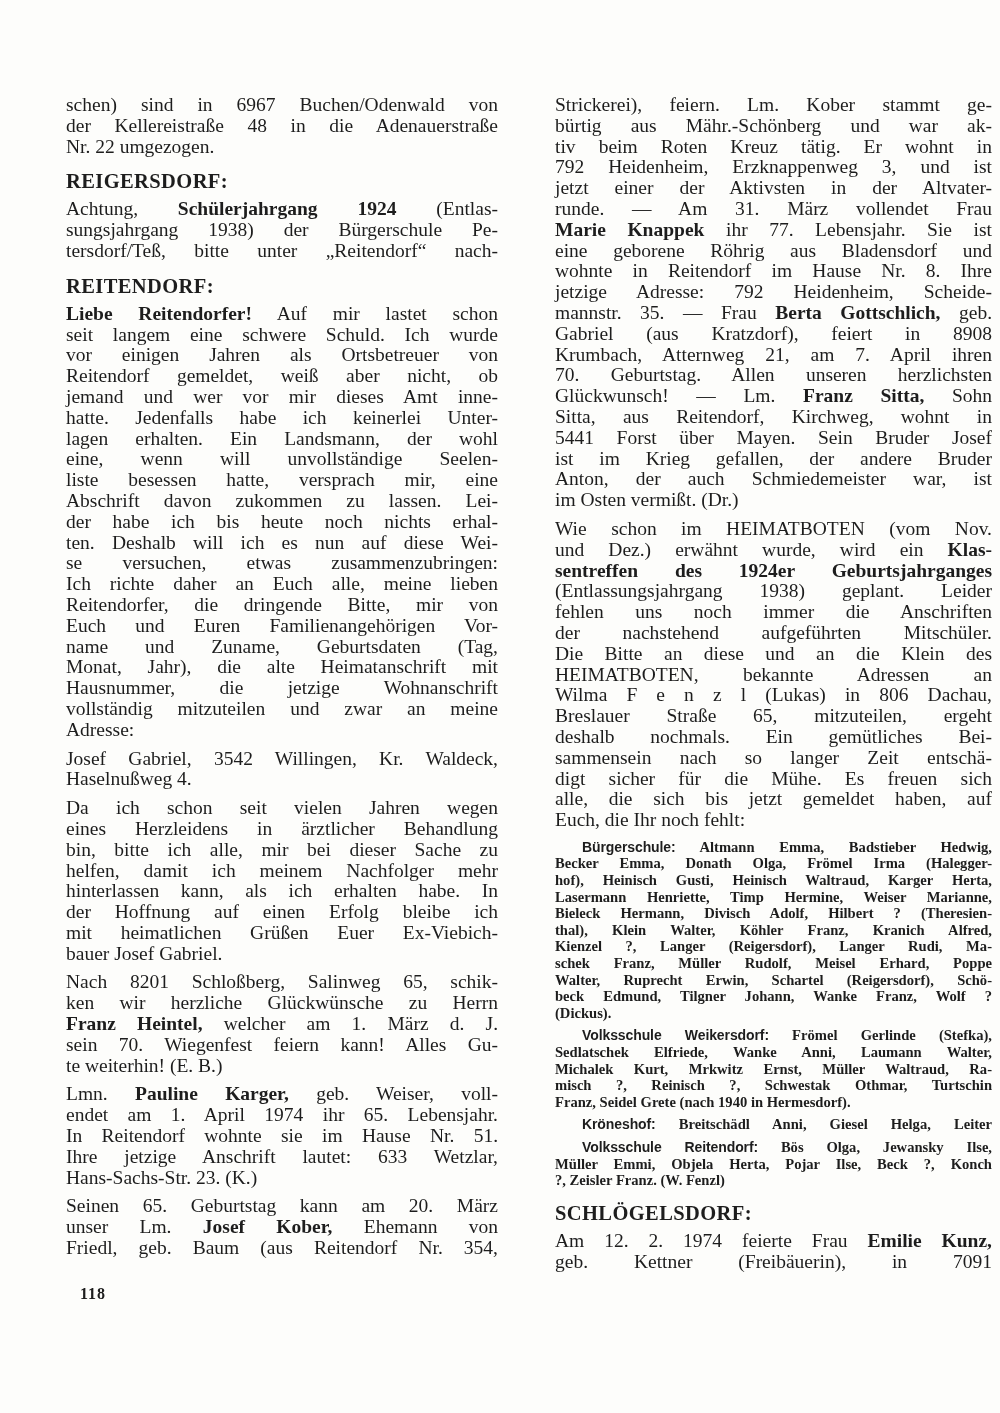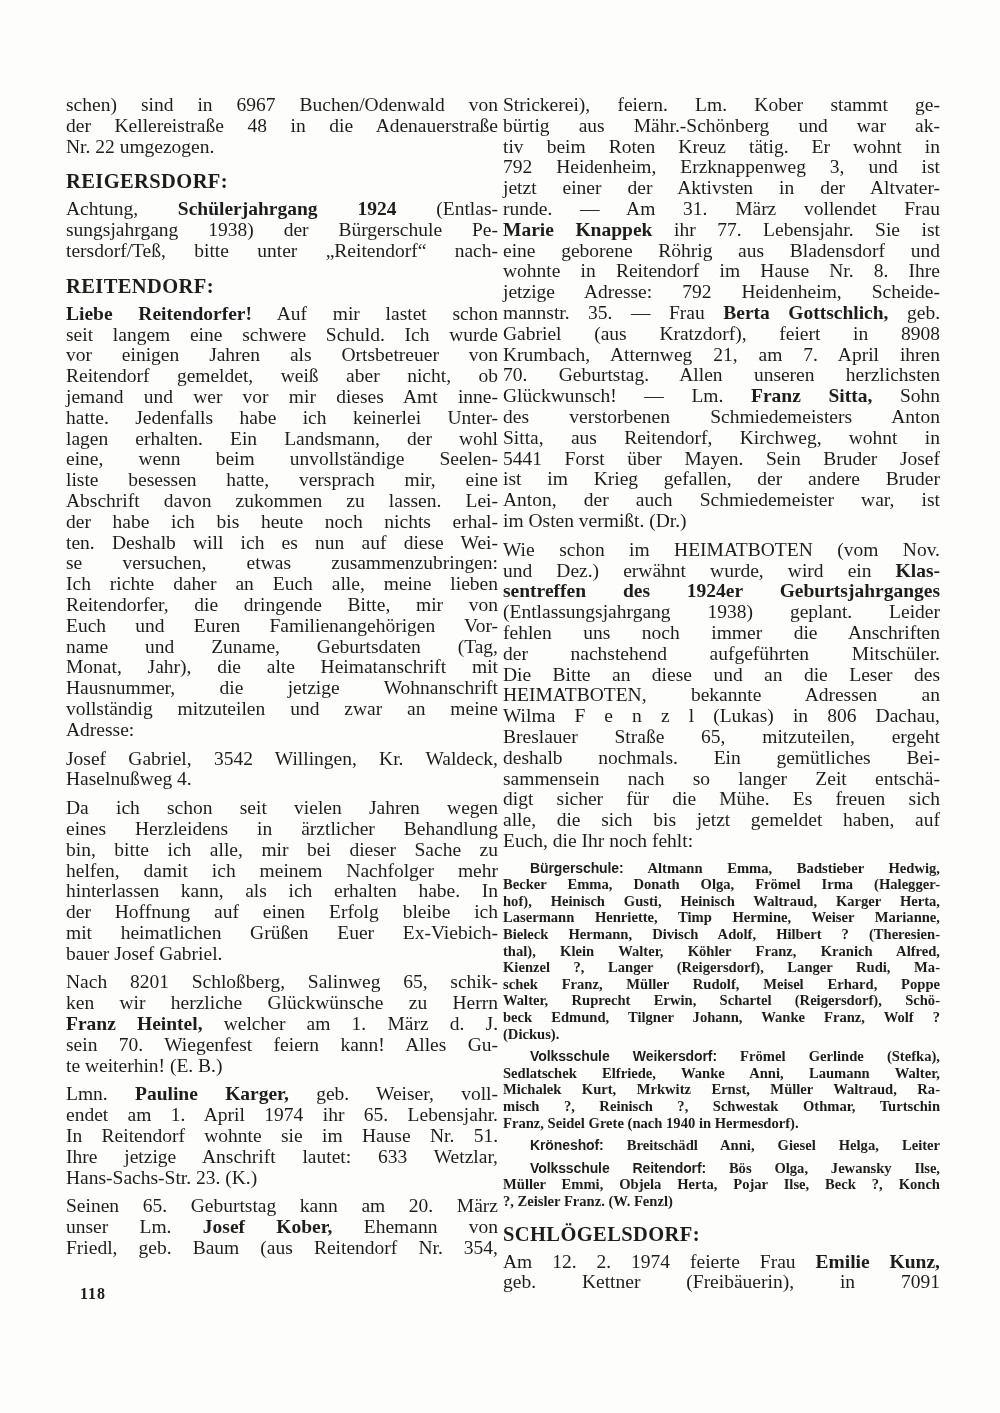--- a/index.html
+++ b/index.html
@@ -10,21 +10,21 @@
     width: 1000px;
     height: 1413px;
     background: var(--paper);
     color: var(--ink);
     font-family: "Liberation Serif", "DejaVu Serif", serif;
     overflow: hidden;
     margin-left: 16px;
   }
   .col { position: absolute; top: 95px; }
   .col-left  { left: 50px;  width: 432px; }
-  .col-right { left: 487px; width: 437px; }
+  .col-right { left: 539px; width: 437px; }
 
   .para { font-size: 19.5px; line-height: 20.8px; margin: 0 0 8px 0; }
   .line { text-align: justify; text-align-last: justify; white-space: normal; }
   .line.last { text-align-last: left; }
   .line.split { display: flex; justify-content: space-between; text-align: left; text-align-last: auto; }
 
   .heading {
     font-size: 20.5px; line-height: 22px; font-weight: bold;
     letter-spacing: 0.4px; margin: 13px 0 7px 0;
   }
@@ -59,21 +59,21 @@
       </div>
       <div class="heading">REITENDORF:</div>
       <div class="para">
         <div class="line"><b>Liebe Reitendorfer!</b> Auf mir lastet schon</div>
         <div class="line">seit langem eine schwere Schuld. Ich wurde</div>
         <div class="line">vor einigen Jahren als Ortsbetreuer von</div>
         <div class="line">Reitendorf gemeldet, weiß aber nicht, ob</div>
         <div class="line">jemand und wer vor mir dieses Amt inne-</div>
         <div class="line">hatte. Jedenfalls habe ich keinerlei Unter-</div>
         <div class="line">lagen erhalten. Ein Landsmann, der wohl</div>
-        <div class="line">eine, wenn beim unvollständige Seelen-</div>
+        <div class="line">eine, wenn will unvollständige Seelen-</div>
         <div class="line">liste besessen hatte, versprach mir, eine</div>
         <div class="line">Abschrift davon zukommen zu lassen. Lei-</div>
         <div class="line">der habe ich bis heute noch nichts erhal-</div>
         <div class="line">ten. Deshalb will ich es nun auf diese Wei-</div>
         <div class="line">se versuchen, etwas zusammenzubringen:</div>
         <div class="line">Ich richte daher an Euch alle, meine lieben</div>
         <div class="line">Reitendorfer, die dringende Bitte, mir von</div>
         <div class="line">Euch und Euren Familienangehörigen Vor-</div>
         <div class="line">name und Zuname, Geburtsdaten (Tag,</div>
         <div class="line">Monat, Jahr), die alte Heimatanschrift mit</div>
@@ -125,35 +125,34 @@
         <div class="line">runde. — Am 31. März vollendet Frau</div>
         <div class="line"><b>Marie Knappek</b> ihr 77. Lebensjahr. Sie ist</div>
         <div class="line">eine geborene Röhrig aus Bladensdorf und</div>
         <div class="line">wohnte in Reitendorf im Hause Nr. 8. Ihre</div>
         <div class="line">jetzige Adresse: 792 Heidenheim, Scheide-</div>
         <div class="line">mannstr. 35. — Frau <b>Berta Gottschlich,</b> geb.</div>
         <div class="line">Gabriel (aus Kratzdorf), feiert in 8908</div>
         <div class="line">Krumbach, Atternweg 21, am 7. April ihren</div>
         <div class="line">70. Geburtstag. Allen unseren herzlichsten</div>
         <div class="line">Glückwunsch! — Lm. <b>Franz Sitta,</b> Sohn</div>
-        <div class="line">des verstorbenen Schmiedemeisters Anton</div>
         <div class="line">Sitta, aus Reitendorf, Kirchweg, wohnt in</div>
         <div class="line">5441 Forst über Mayen. Sein Bruder Josef</div>
         <div class="line">ist im Krieg gefallen, der andere Bruder</div>
         <div class="line">Anton, der auch Schmiedemeister war, ist</div>
         <div class="line last">im Osten vermißt. (Dr.)</div>
       </div>
       <div class="para">
         <div class="line">Wie schon im HEIMATBOTEN (vom Nov.</div>
         <div class="line">und Dez.) erwähnt wurde, wird ein <b>Klas-</b></div>
         <div class="line"><b>sentreffen des 1924er Geburtsjahrganges</b></div>
         <div class="line">(Entlassungsjahrgang 1938) geplant. Leider</div>
         <div class="line">fehlen uns noch immer die Anschriften</div>
         <div class="line">der nachstehend aufgeführten Mitschüler.</div>
-        <div class="line">Die Bitte an diese und an die Leser des</div>
+        <div class="line">Die Bitte an diese und an die Klein des</div>
         <div class="line">HEIMATBOTEN, bekannte Adressen an</div>
         <div class="line">Wilma F e n z l (Lukas) in 806 Dachau,</div>
         <div class="line">Breslauer Straße 65, mitzuteilen, ergeht</div>
         <div class="line">deshalb nochmals. Ein gemütliches Bei-</div>
         <div class="line">sammensein nach so langer Zeit entschä-</div>
         <div class="line">digt sicher für die Mühe. Es freuen sich</div>
         <div class="line">alle, die sich bis jetzt gemeldet haben, auf</div>
         <div class="line last">Euch, die Ihr noch fehlt:</div>
       </div>
       <div class="para small-para">

